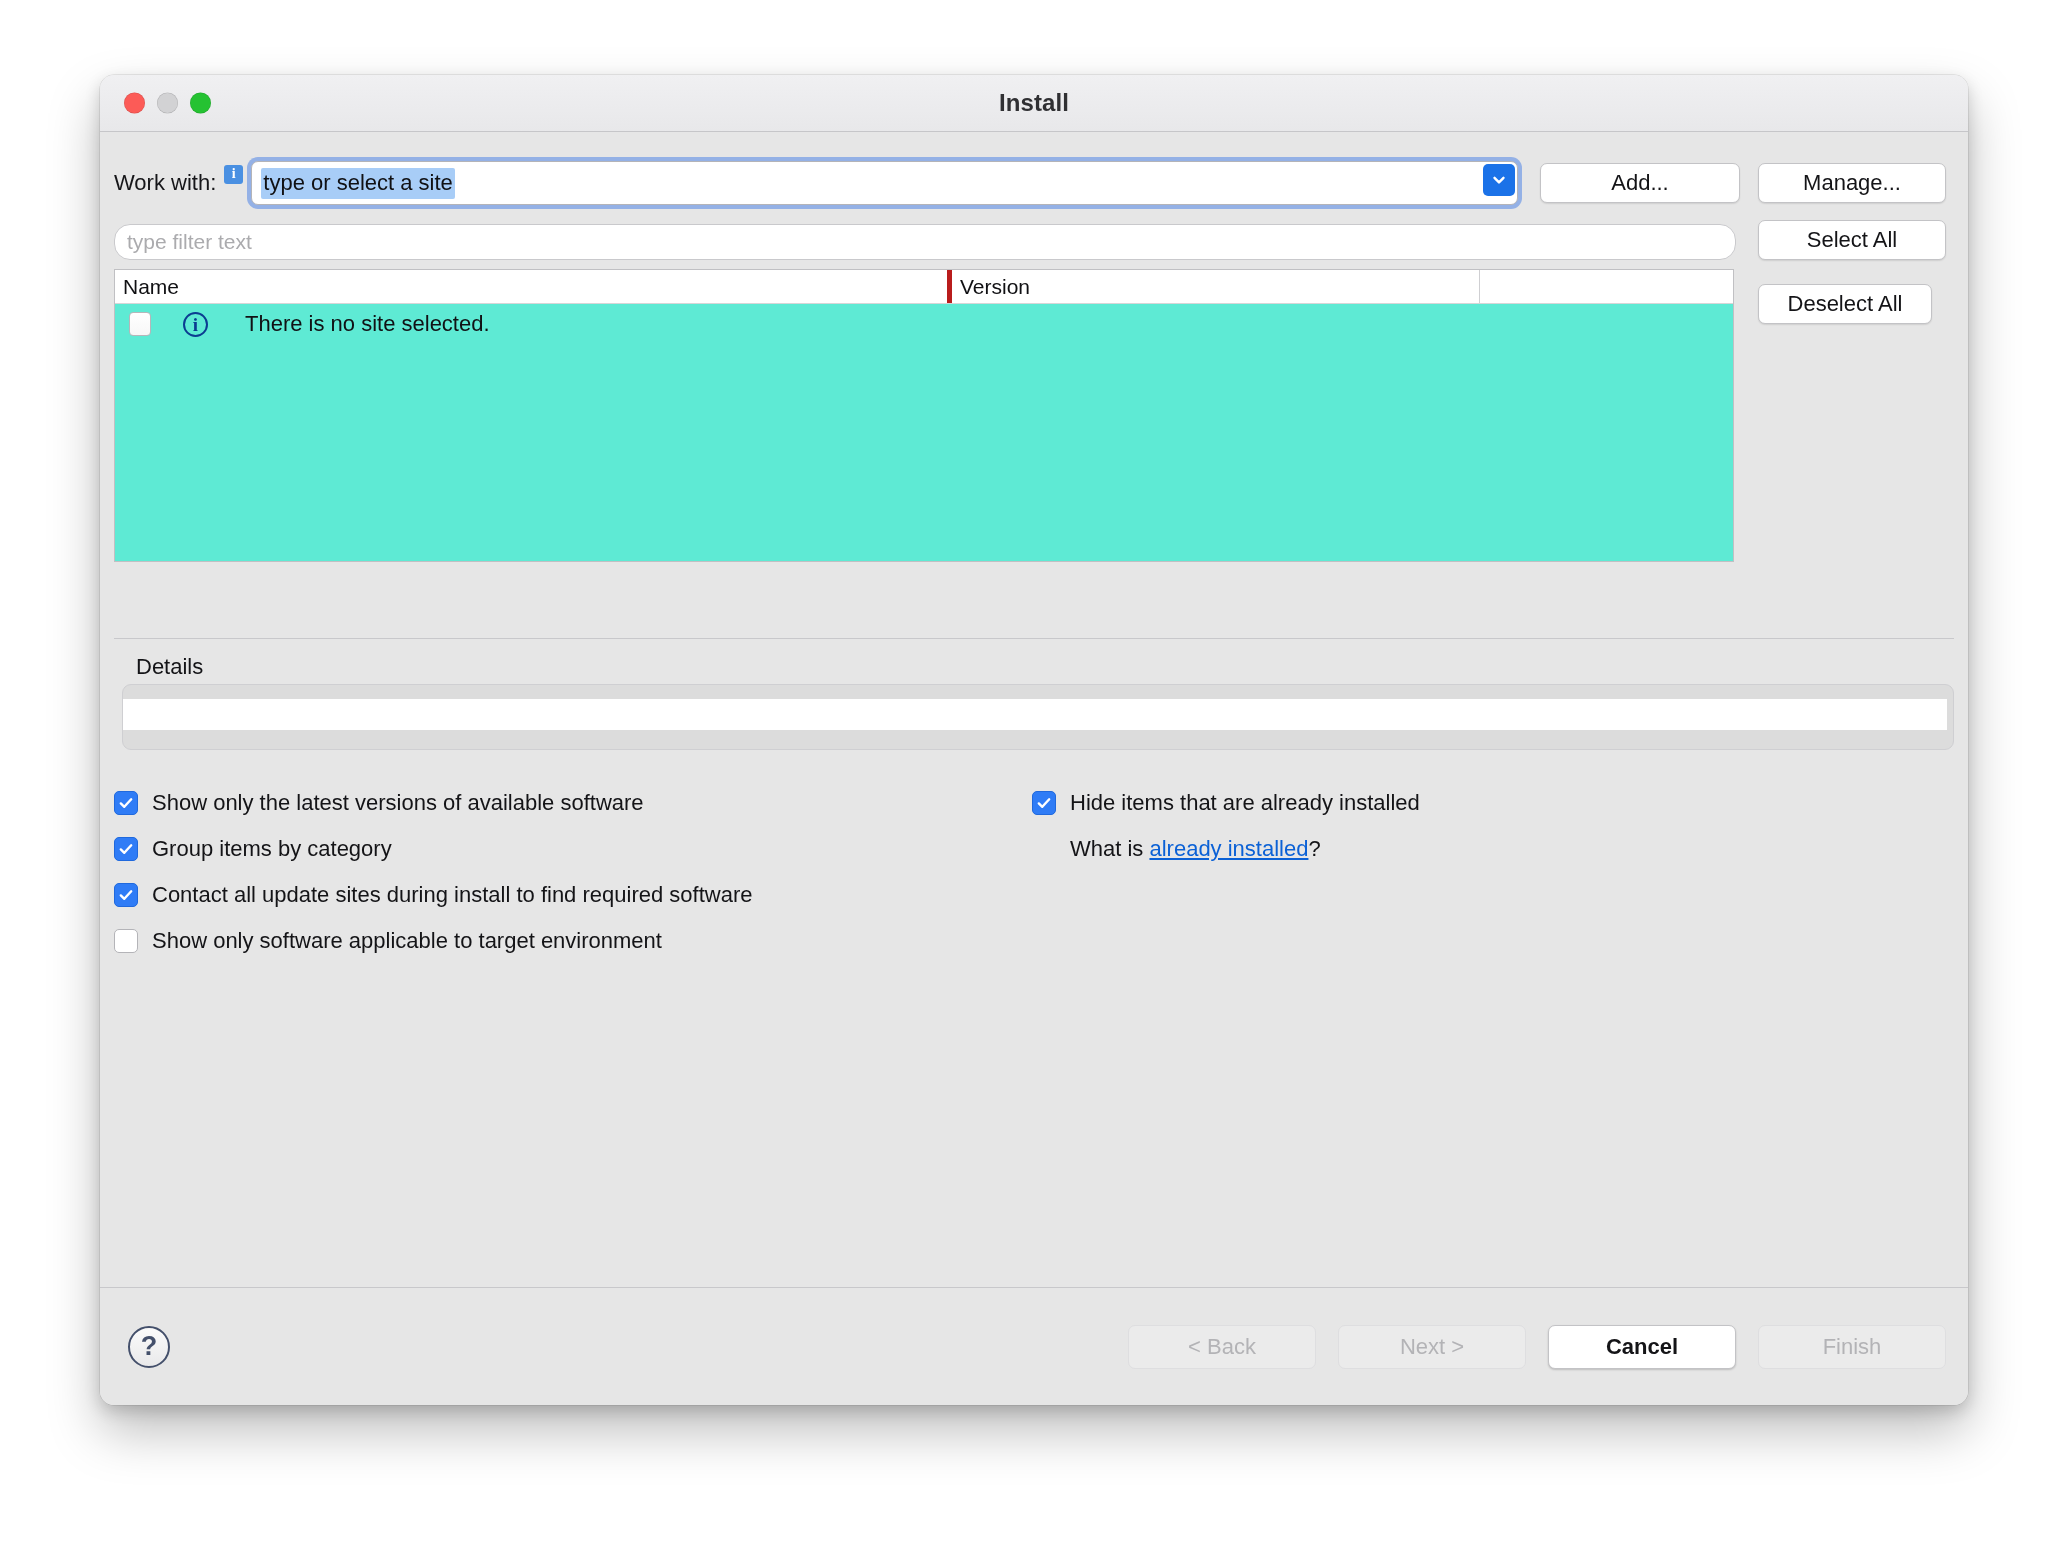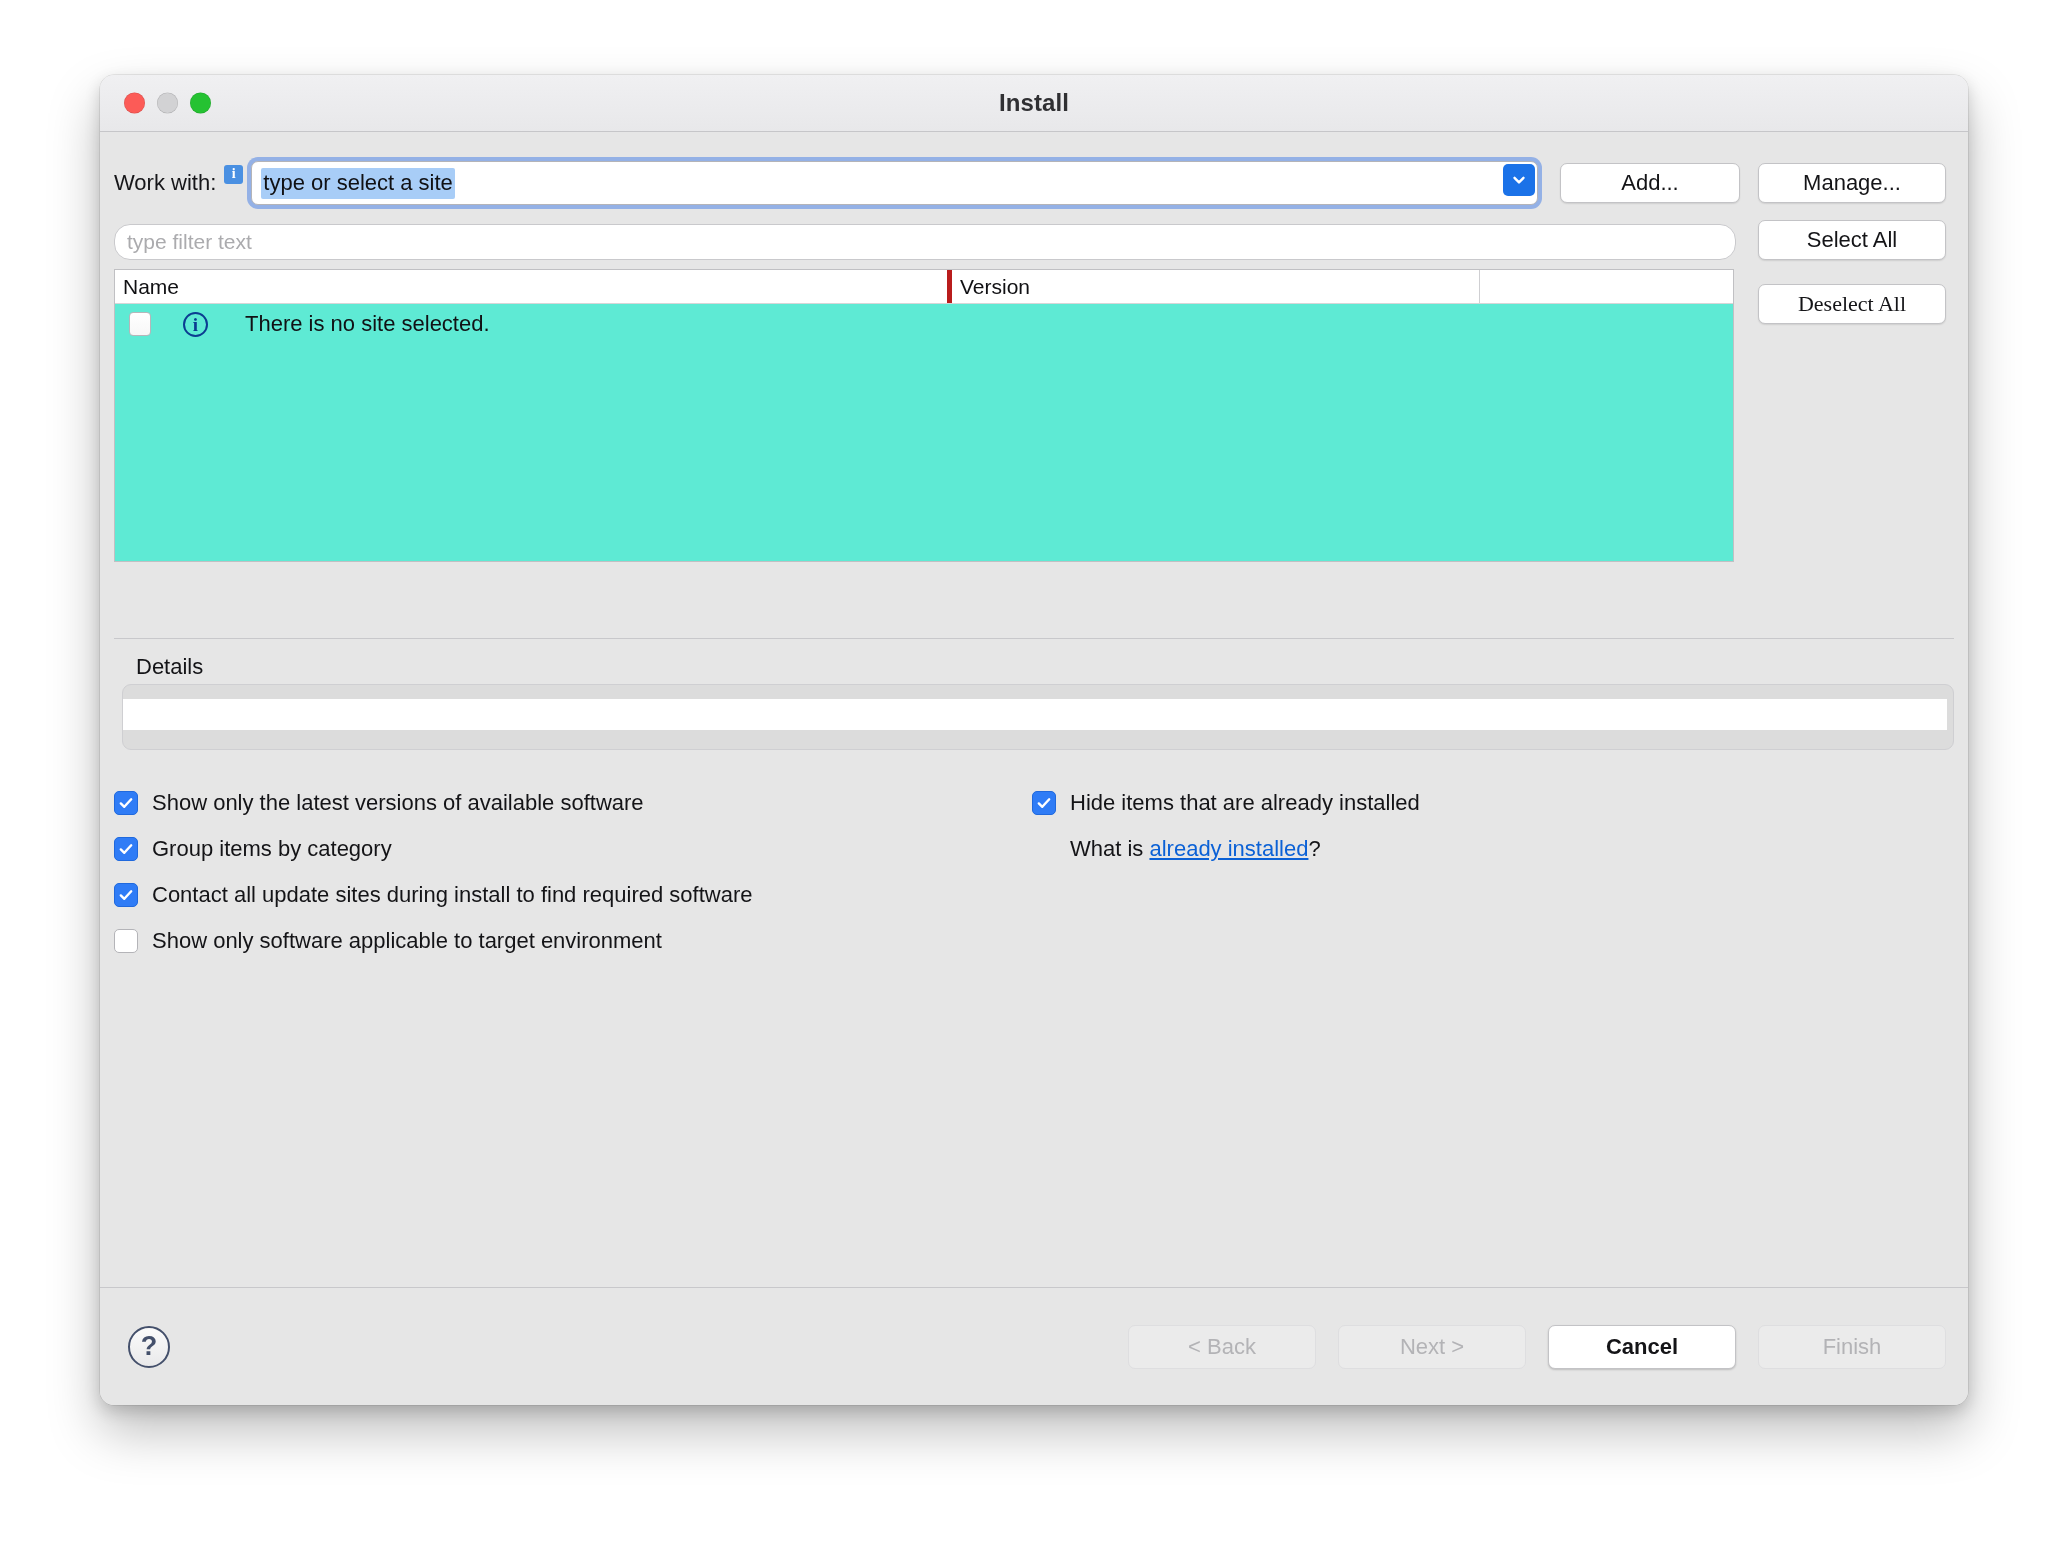--- a/index.html
+++ b/index.html
@@ -226,21 +226,21 @@
     color: #141417;
     font-family: "Liberation Sans", sans-serif;
     box-shadow: 0 1px 1.5px rgba(0,0,0,0.10);
     display: flex; align-items: center; justify-content: center;
     cursor: default;
     white-space: nowrap;
   }
   .btn.disabled { color: #b3b3b6; background: #ebebeb; box-shadow: none; border-color:#dedee0; }
   .btn.default  { box-shadow: 0 1px 2px rgba(0,0,0,0.18); font-weight: 600; }
 
-  .btn-add    { width: 180px; height: 40px; margin-right: 18px;}
+  .btn-add    { width: 200px; height: 40px; margin-right: 18px;}
   .btn-manage { width: 188px; height: 40px; margin-right: 0;}
 
   .filterrow {
     position: absolute;
     left: 14px; right: 22px; top: 90px;
     height: 40px;
     display: flex; align-items: center;
   }
   .filter-input {
     flex: 1 1 auto;
@@ -248,21 +248,21 @@
     background: #fff;
     border: 1px solid #c9c9cc;
     border-radius: 16px;
     font-size: 21px;
     color: #ababae;
     display: flex; align-items: center;
     padding: 0 12px;
     margin-right: 22px;
   }
   .btn-selectall   { width: 188px; height: 40px; }
-  .btn-deselectall { width: 188px; height: 40px; font-family: Liberation Serif, serif; }
+  .btn-deselectall { width: 174px; height: 40px; }
 
   .sidebtns {
     position: absolute;
     right: 22px; top: 88px;
     width: 188px;
     display: flex; flex-direction: column; gap: 24px;
   }
 
   .table {
     position: absolute;

